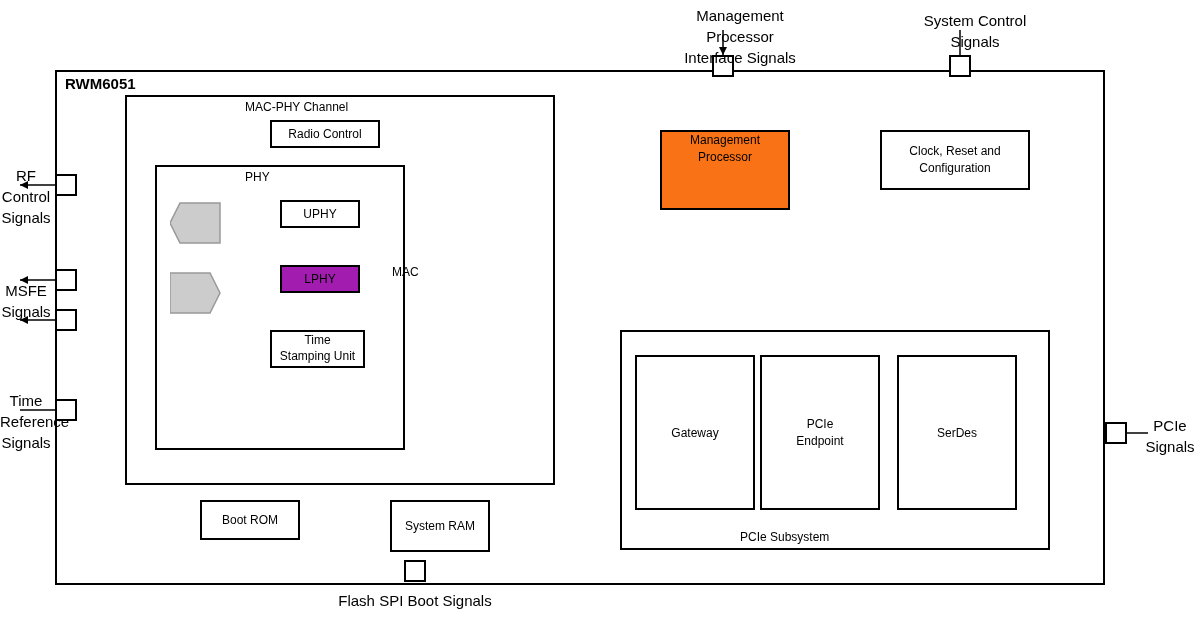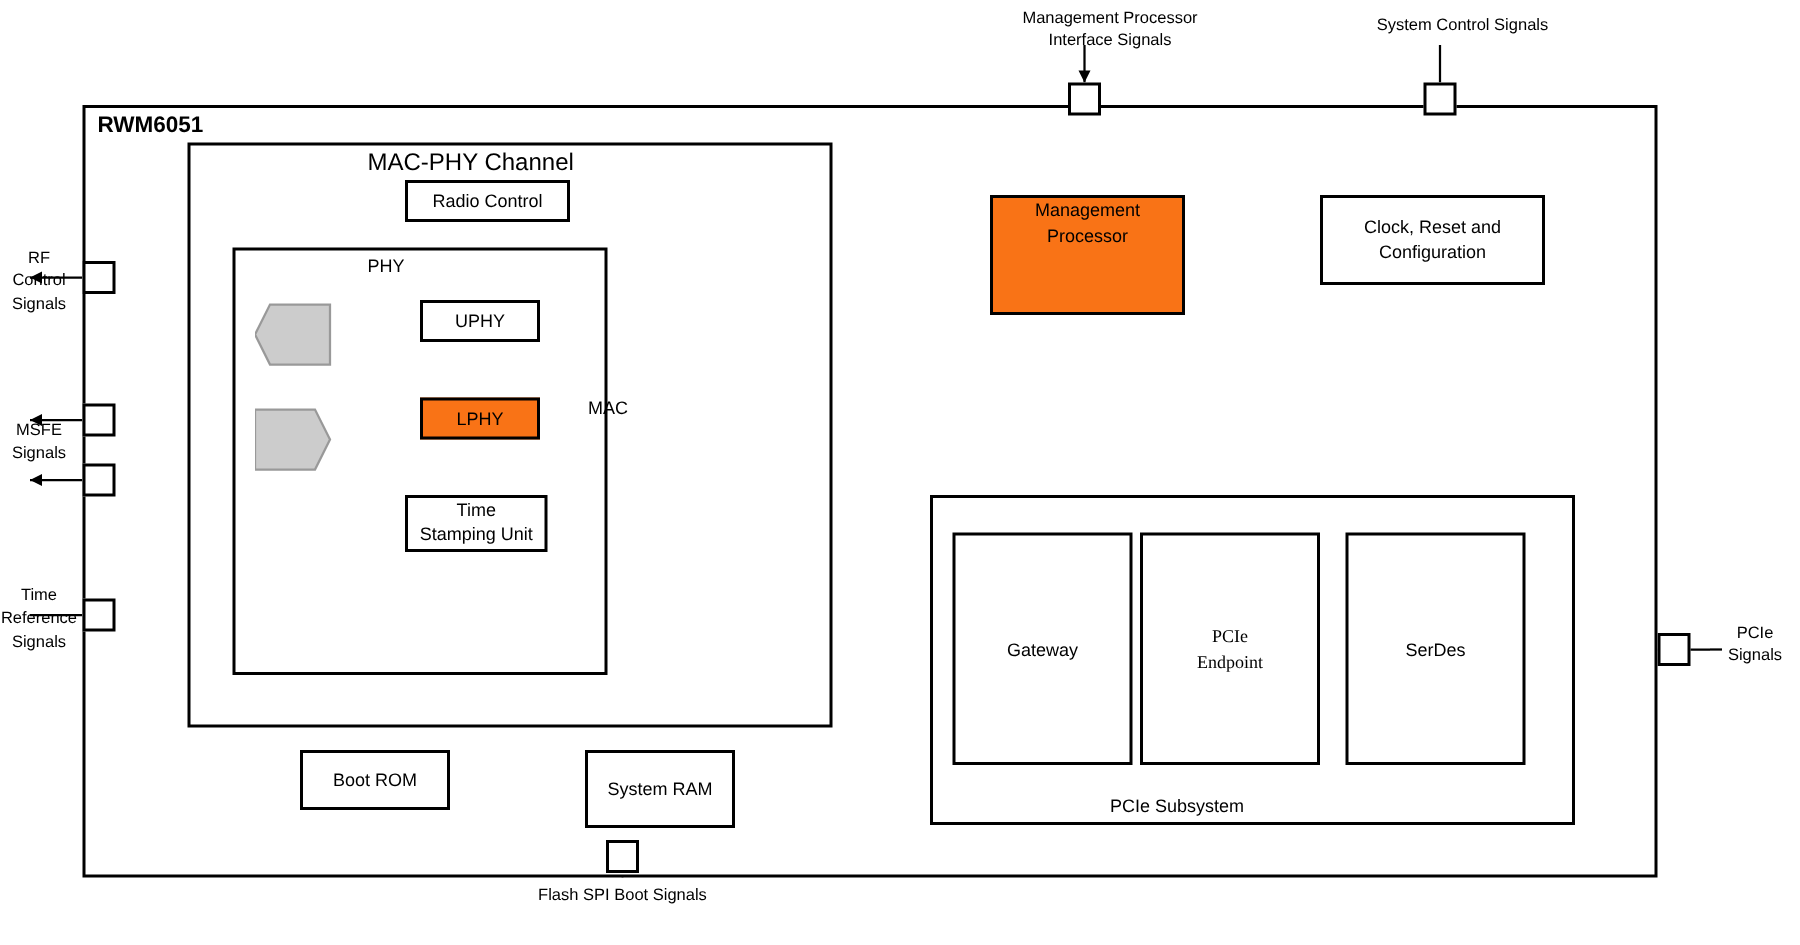--- a/index.html
+++ b/index.html
@@ -47,21 +47,21 @@
       width: 430px;
       height: 390px;
       border: 2px solid #000;
       background: #fff;
     }
 
     .mac-phy-label {
       position: absolute;
       left: 245px;
       top: 100px;
-      font-size: 16px;
+      font-size: 12px;
     }
 
     
     .radio-control-box {
       position: absolute;
       left: 270px;
       top: 120px;
       width: 110px;
       height: 28px;
       border: 2px solid #000;
@@ -104,21 +104,21 @@
     }
 
     
     .lphy-box {
       position: absolute;
       left: 280px;
       top: 265px;
       width: 80px;
       height: 28px;
       border: 2px solid #000;
-      background: #f97316;
+      background: #a21caf;
       display: flex;
       align-items: center;
       justify-content: center;
     }
 
     
     .tsu-box {
       position: absolute;
       left: 270px;
       top: 330px;
@@ -236,21 +236,20 @@
       left: 760px;
       top: 355px;
       width: 120px;
       height: 155px;
       border: 2px solid #000;
       background: #fff;
       display: flex;
       align-items: center;
       justify-content: center;
       text-align: center;
-      font-family: Liberation Serif, serif;
     }
 
     
     .serdes-box {
       position: absolute;
       left: 885px;
       top: 355px;
       width: 120px;
       height: 155px;
       border: 2px solid #000;
@@ -266,21 +265,21 @@
       position: absolute;
       width: 22px;
       height: 22px;
       border: 2px solid #000;
       background: #fff;
     }
 
     
     .outside-label {
       position: absolute;
-      font-size: 11px;
+      font-size: 15px;
       text-align: center;
       line-height: 1.4;
     }
 
     
     .arrows-svg {
       position: absolute;
       left: 0;
       top: 0;
       width: 1200px;

